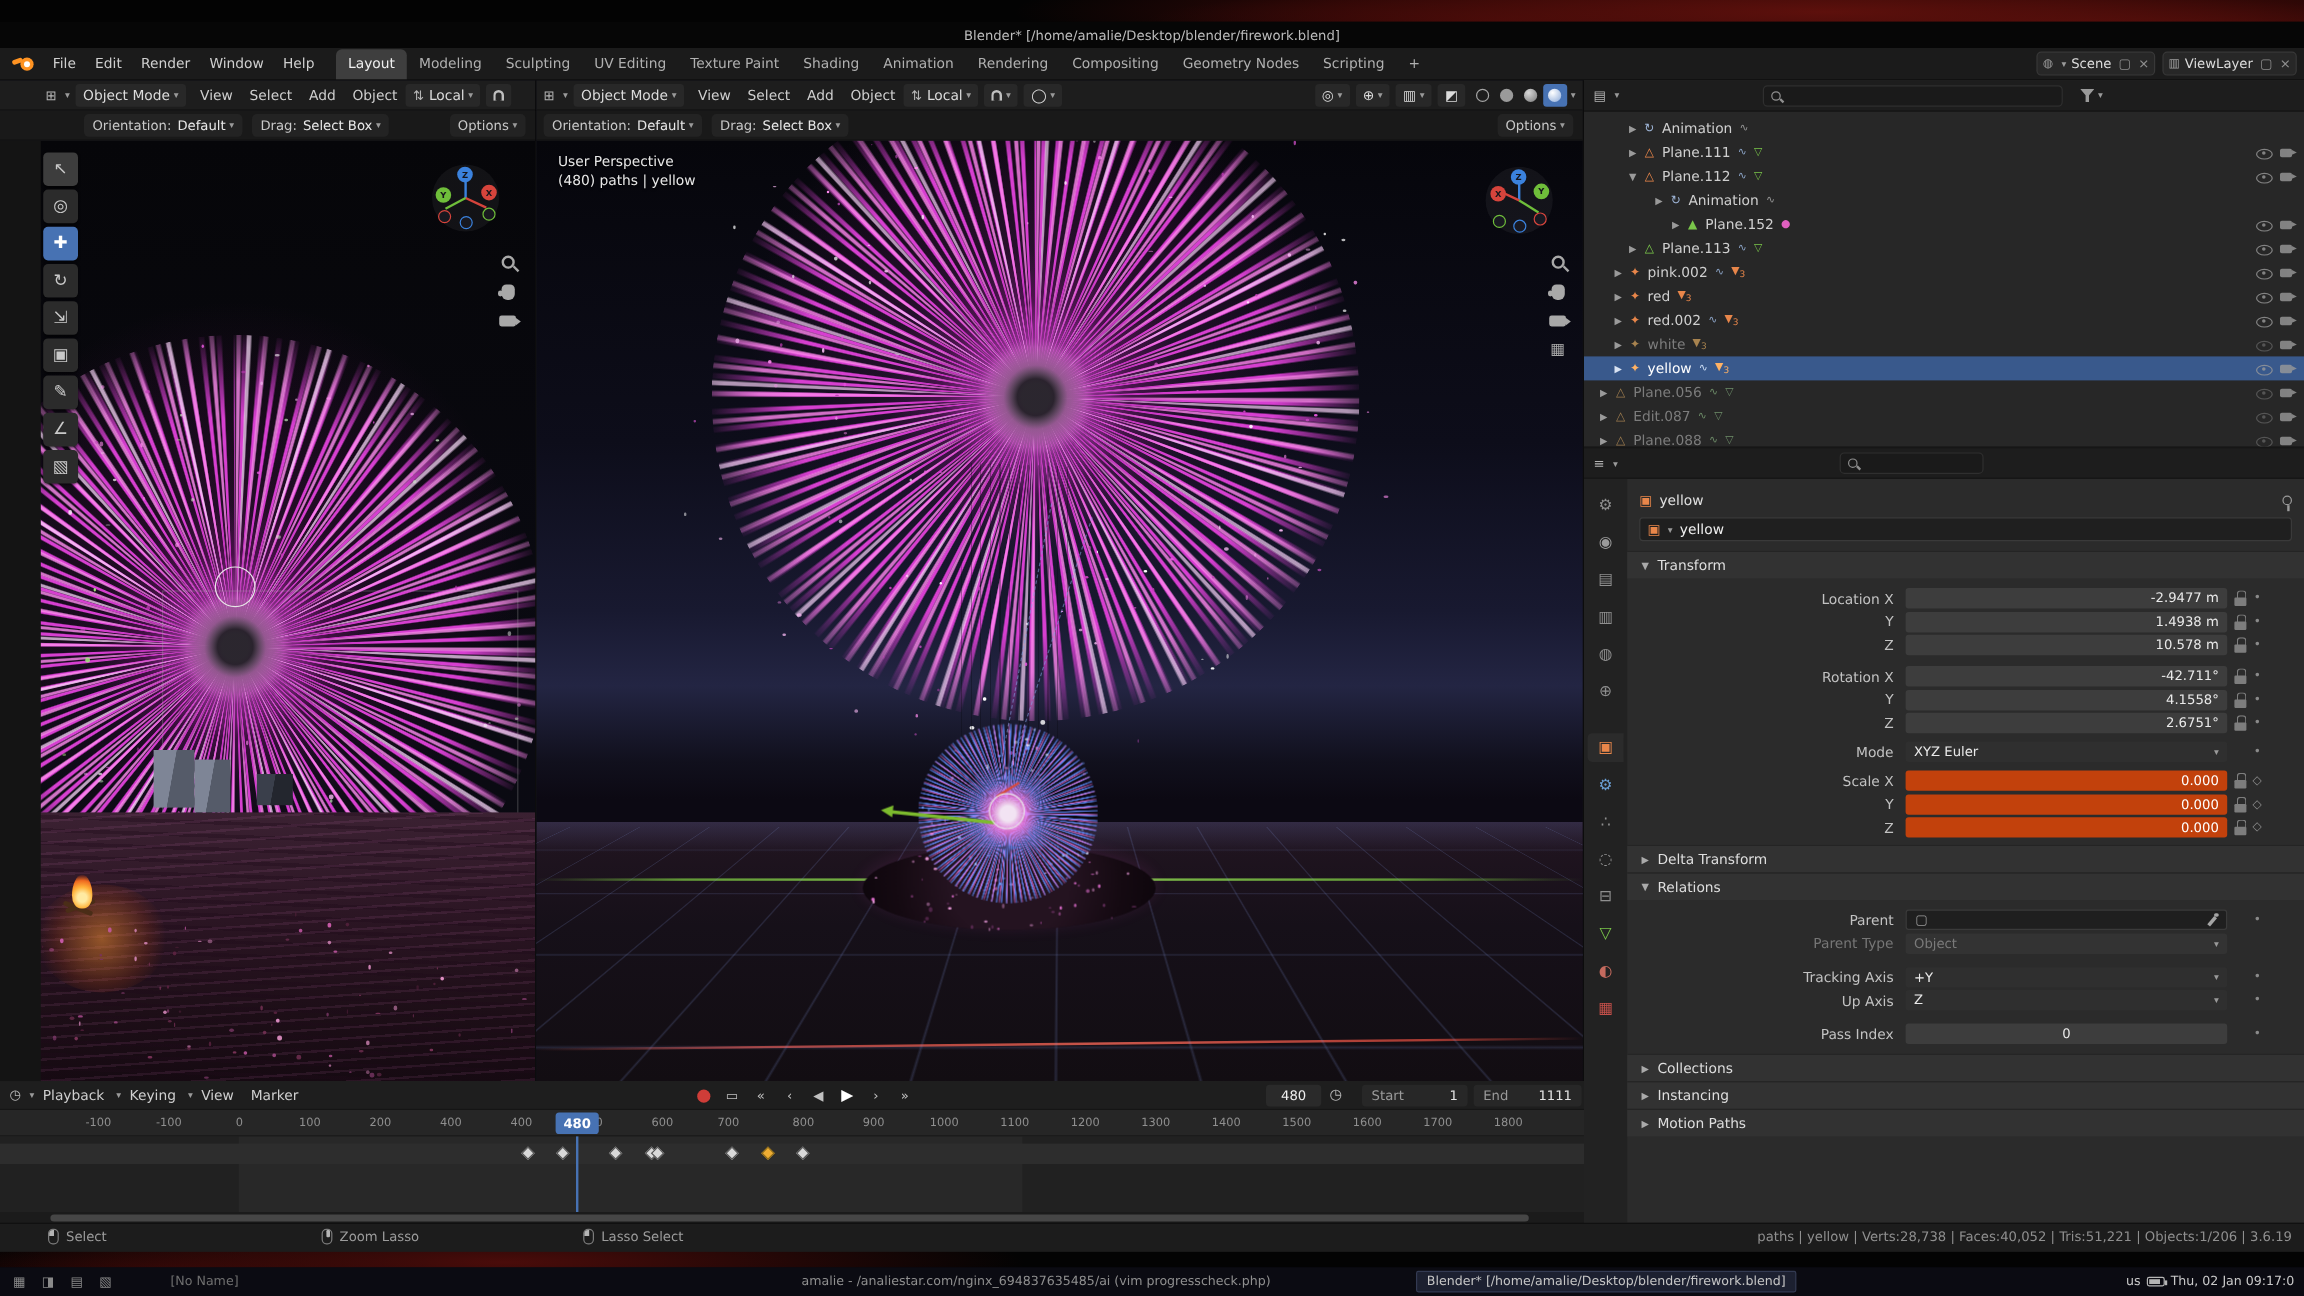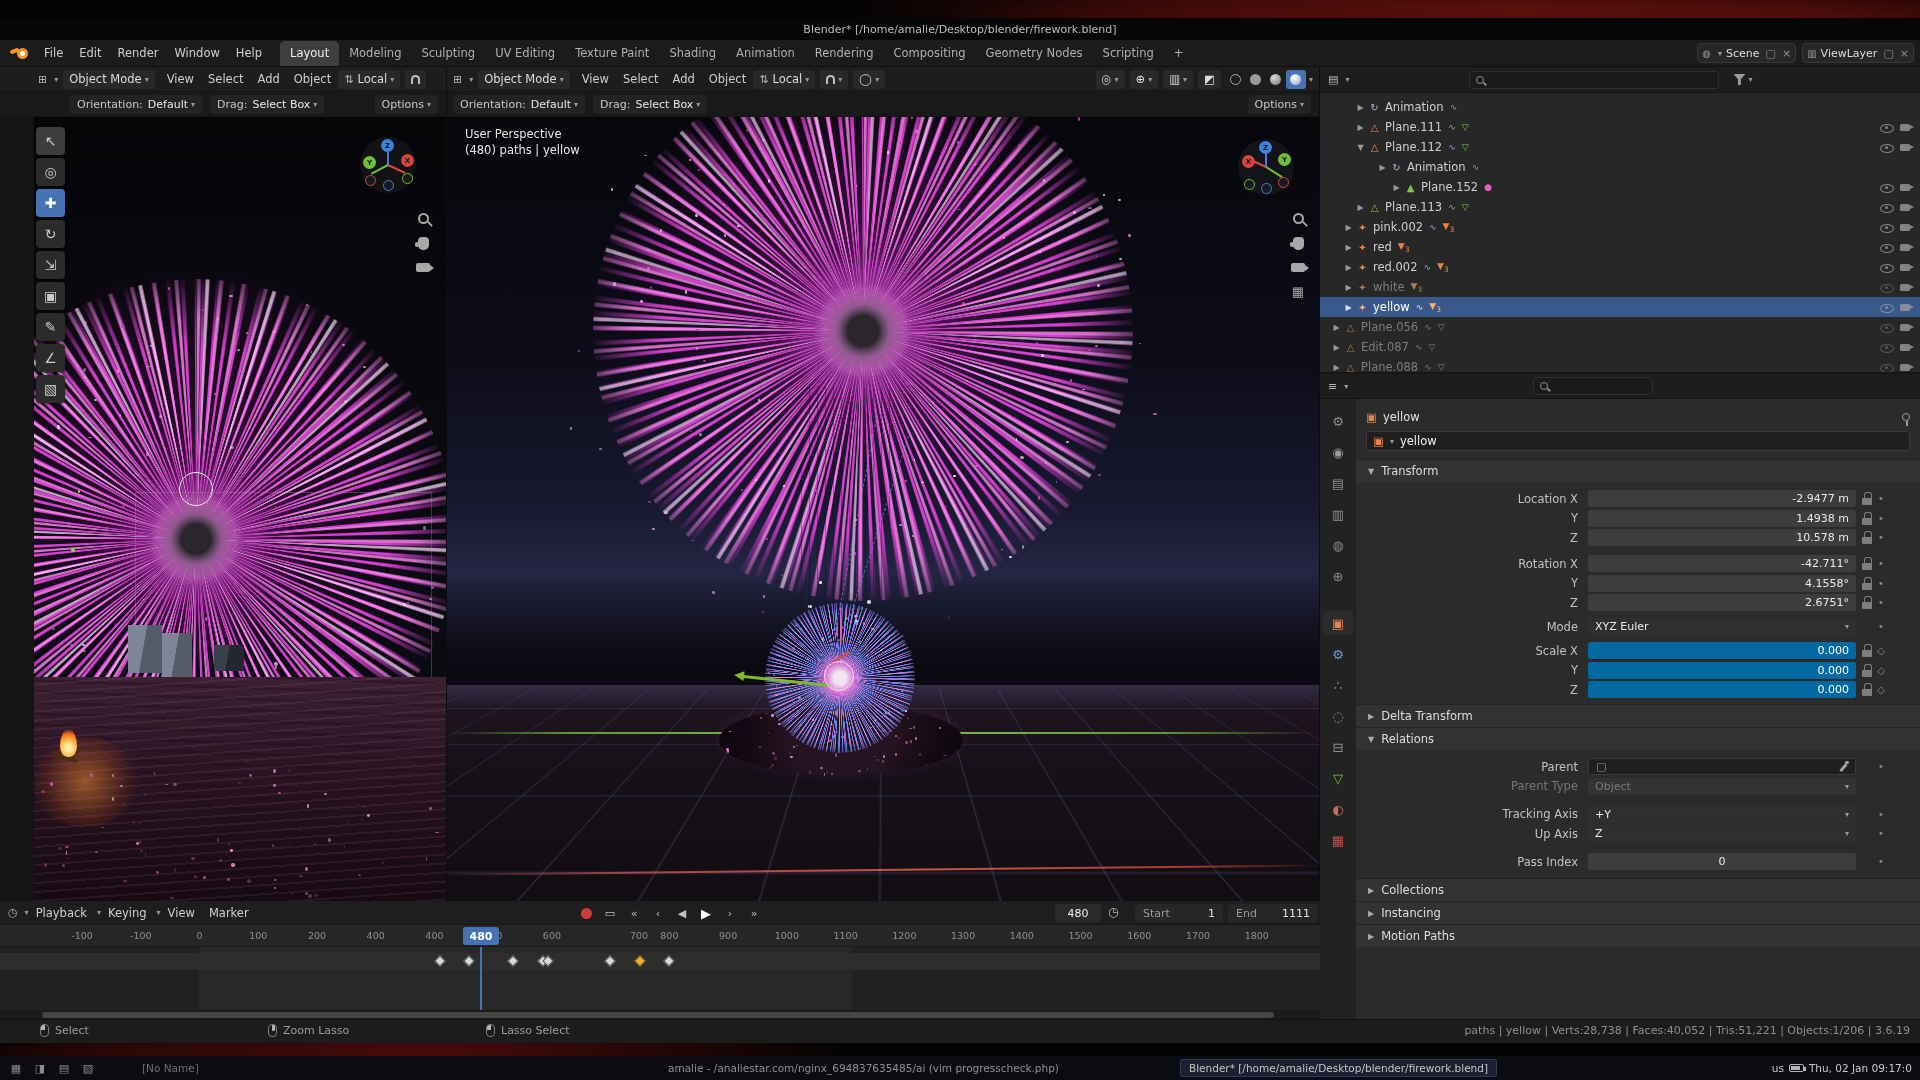--- a/index.html
+++ b/index.html
@@ -153,21 +153,21 @@
 .crumb{display:flex;align-items:center;height:24px;padding:0 10px;font-size:11.5px;color:#e0e0e0}
 .pin{width:8px;height:8px;border:1.5px solid #9a9a9a;border-radius:50%;position:relative}
 .pin::after{content:"";position:absolute;left:3px;top:7px;width:1.5px;height:5px;background:#9a9a9a}
 .namefield{display:flex;align-items:center;height:20px;margin:2px 10px 8px;background:#1f1f1f;border:1px solid #3a3a3a;border-radius:3px;padding:0 6px;font-size:11.5px;color:#efefef}
 .sechead{display:flex;align-items:center;gap:7px;height:23px;padding-left:12px;color:#dedede;font-size:11.5px;border-top:1px solid #242424;background:#323232}
 .sechead .tri{font-size:8px;color:#aaa}
 .prow{display:flex;align-items:center;height:18px;margin:1.5px 0}
 .plabel{width:232px;text-align:right;padding-right:10px;color:#c2c2c2;font-size:11.5px;flex:none}
 .plabel.dim{color:#767676}
 .pfield{width:268px;height:17px;background:#3d3d3d;border-radius:2.5px;color:#eaeaea;font-size:11px;display:flex;align-items:center;justify-content:flex-end;padding:0 7px;flex:none}
-.pfield.green{background:#0369a1;color:#fff}
+.pfield.green{background:#c2410c;color:#fff}
 .pfield.ddl{justify-content:space-between;background:#2f2f2f}
 .pfield.dim{background:#333;color:#7a7a7a}
 .pfield.empty{background:#1f1f1f;border:1px solid #3a3a3a;justify-content:space-between}
 .icon-lock{position:relative;width:11px;height:13px;display:inline-block;margin-left:6px;opacity:.75;flex:none}
 .icon-lock::before{content:"";position:absolute;left:2px;top:0;width:6px;height:6px;border:1.5px solid #999;border-bottom:none;border-radius:3px 3px 0 0}
 .icon-lock::after{content:"";position:absolute;left:0;bottom:0;width:10px;height:7px;background:#999;border-radius:1px}
 .pdot{width:16px;text-align:center;color:#8a8a8a;font-size:10px;flex:none}
 .chk{width:11px;height:11px;background:#242424;border:1px solid #161616;border-radius:2px;margin-right:7px;flex:none}
 .dropper{width:10px;height:12px;position:relative}
 .dropper::before{content:"";position:absolute;left:4px;top:2px;width:2.5px;height:9px;background:#a5a5a5;transform:rotate(40deg)}
@@ -880,21 +880,21 @@
       <div class="ruler" id="ruler-ticks">
           <span class="tick" style="left: 82px;">-100</span>
           <span class="tick" style="left: 140.74px;">-100</span>
           <span class="tick" style="left: 199.48px;">0</span>
           <span class="tick" style="left: 258.22px;">100</span>
           <span class="tick" style="left: 316.96px;">200</span>
           <span class="tick" style="left: 375.7px;">400</span>
           <span class="tick" style="left: 434.44px;">400</span>
           <span class="tick" style="left: 493.18px;">500</span>
           <span class="tick" style="left: 551.92px;">600</span>
-          <span class="tick" style="left: 639px; text-align: right;">700</span>
+          <span class="tick" style="left: 607px; text-align: right;">700</span>
           <span class="tick" style="left: 669.4px;">800</span>
           <span class="tick" style="left: 728.14px;">900</span>
           <span class="tick" style="left: 786.88px;">1000</span>
           <span class="tick" style="left: 845.62px;">1100</span>
           <span class="tick" style="left: 904.36px;">1200</span>
           <span class="tick" style="left: 963.1px;">1300</span>
           <span class="tick" style="left: 1021.84px;">1400</span>
           <span class="tick" style="left: 1080.58px;">1500</span>
           <span class="tick" style="left: 1139.32px;">1600</span>
           <span class="tick" style="left: 1198.06px;">1700</span>

